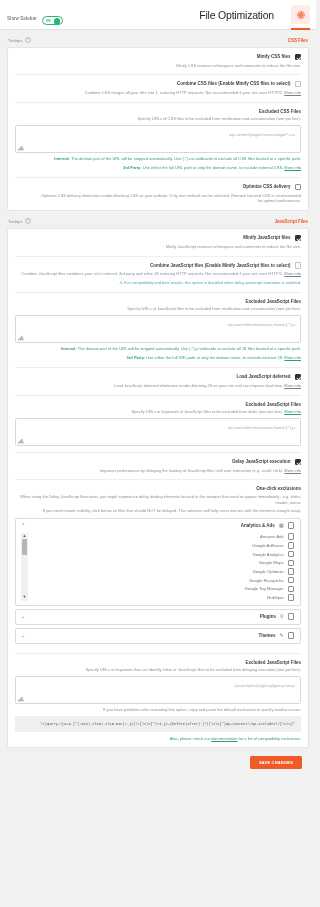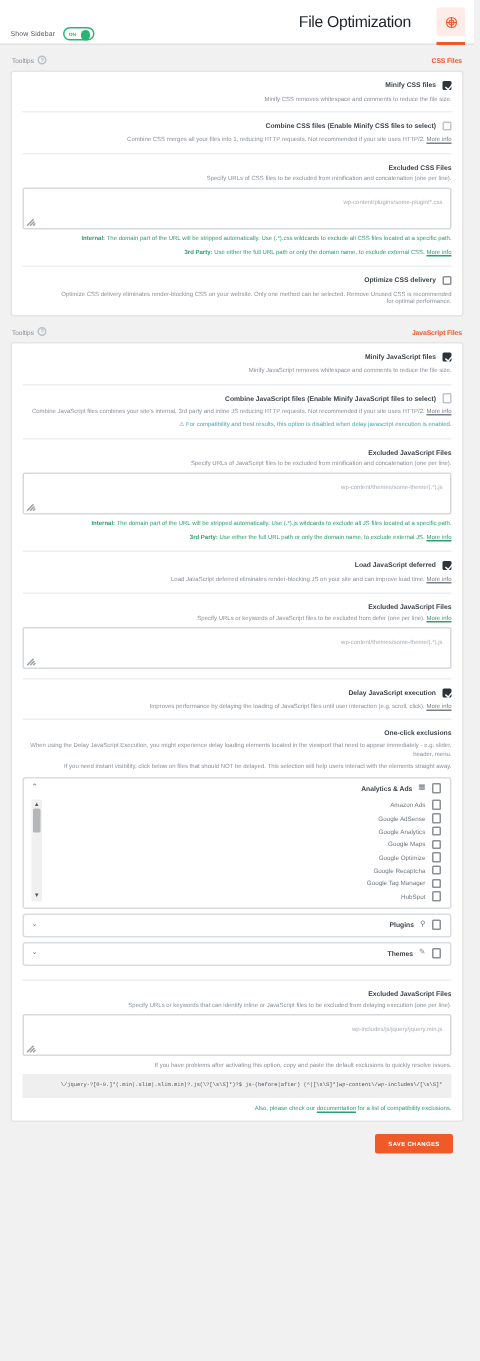--- a/index.html
+++ b/index.html
@@ -8,21 +8,21 @@
     width:316px; height:907px;
     background:#f1f1f1;
     font-family:"Liberation Sans", sans-serif;
     font-size:4.4px;
     color:#444;
     overflow:hidden;
     position:relative;
   }
   .topbar {
     height:30px; background:#fff;
-    display:flex; align-items:center;
+    display:flex; 
     padding:16px 0 0 7px;
     border-bottom:1px solid #e2e2e2;
     position:relative;
   }
   .show-sidebar-label { font-size:4.6px; color:#50575e; letter-spacing:.1px; }
   .toggle {
     margin-left:5px; width:21px; height:9px; border-radius:9px;
     background:#fff; border:1px solid #2bb573;
     display:flex; align-items:center; justify-content:flex-start;
     padding:0 1px; position:relative;

